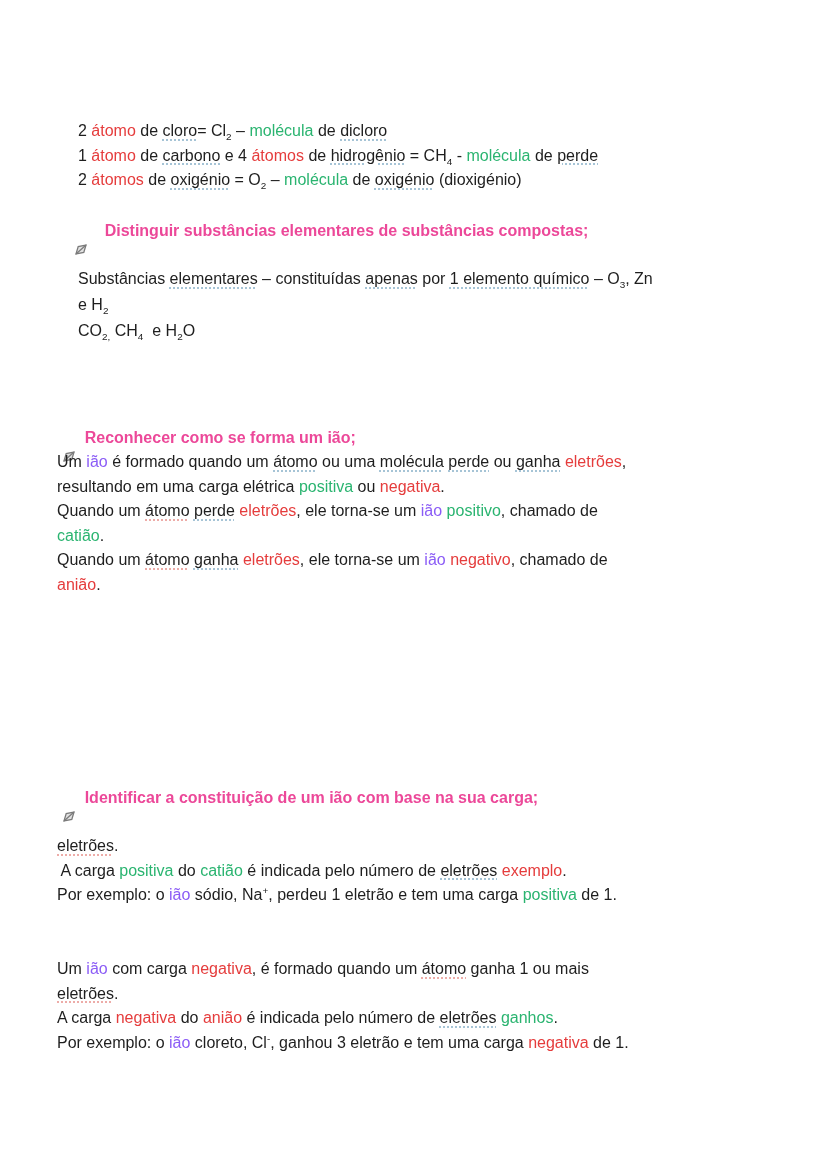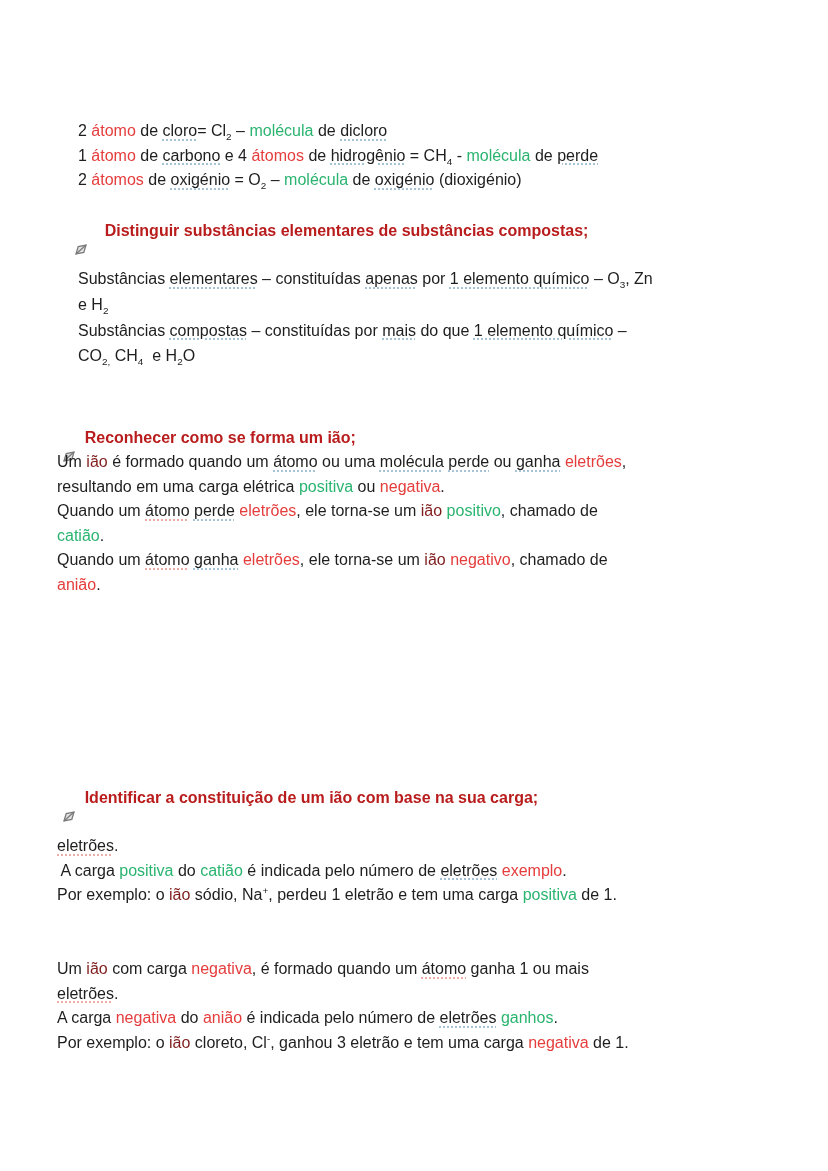--- a/index.html
+++ b/index.html
@@ -9,29 +9,29 @@
     background:#ffffff;
     font-family:"Liberation Sans","DejaVu Sans",sans-serif;
     color:#1e1e1e;
     font-size:16px;
     overflow:hidden;
   }
   .block{position:absolute;}
   .line{white-space:pre;line-height:24.5px;}
   .block-c .line{line-height:25.8px;}
   .heading{position:absolute;display:flex;align-items:flex-start;white-space:pre;}
-  .heading .htext{font-weight:700;color:#b91c1c;line-height:24px;}
+  .heading .htext{font-weight:700;color:#ec4899;line-height:24px;}
   .heading .bullet{display:inline-block;margin-top:5px;flex:0 0 auto;}
   .h-a{left:47px;}
   .h-a .htext{padding-left:17px;}
   .h-bc{left:35px;}
   .h-bc .htext{padding-left:9px;}
   .c-red{color:#e53c3c;}
   .c-green{color:#2ab470;}
-  .c-blue{color:#7f1d1d;text-align:right;}
+  .c-blue{color:#8b5cf6;text-align:right;}
   .u-b{text-decoration:underline dotted #a6c4d6;text-decoration-thickness:2px;text-underline-offset:3px;margin-top:8px;}
   .u-r{text-decoration:underline dotted #edaca8;text-decoration-thickness:2px;text-underline-offset:3px;}
   sub{font-size:62%;line-height:0;}
   sup{font-size:62%;line-height:0;}
 </style>
 </head>
 <body>
 
 <div class="page">
 
@@ -47,21 +47,20 @@
           <path d="M2 11 L4.2 3.5 L12 2 L9.8 9.5 Z" fill="#e3e3e3" stroke="#7b7b7b" stroke-width="1.3"></path>
           <path d="M2 11 L12 2" stroke="#7b7b7b" stroke-width="1.3" fill="none"></path>
         </svg>
     </span>
     <span class="htext">Distinguir substâncias elementares de substâncias compostas;</span>
   </div>
 
   <div class="block block-c" style="top:266px;left:78px;">
     <div class="line"><span>Substâncias </span><span class="u-b">elementares</span><span> – constituídas </span><span class="u-b">apenas</span><span> por </span><span class="u-b">1 elemento químico</span><span> – O</span><sub>3</sub><span>, Zn</span></div>
     <div class="line"><span>e H</span><sub>2</sub></div>
-    <div class="line"><span>Substâncias </span><span class="u-b">compostas</span><span> – constituídas por </span><span class="u-b">mais</span><span> do que </span><span class="u-b">1 elemento químico</span><span> –</span></div>
     <div class="line"><span>CO</span><sub>2,</sub><span> CH</span><sub>4</sub><span>  e H</span><sub>2</sub><span>O</span></div>
   </div>
 
   <div class="heading h-bc" style="top:426px;">
     <span class="bullet">
       <svg width="14" height="13" viewBox="0 0 14 13">
           <path d="M2 11 L4.2 3.5 L12 2 L9.8 9.5 Z" fill="#e3e3e3" stroke="#7b7b7b" stroke-width="1.3"></path>
           <path d="M2 11 L12 2" stroke="#7b7b7b" stroke-width="1.3" fill="none"></path>
         </svg>
     </span>

